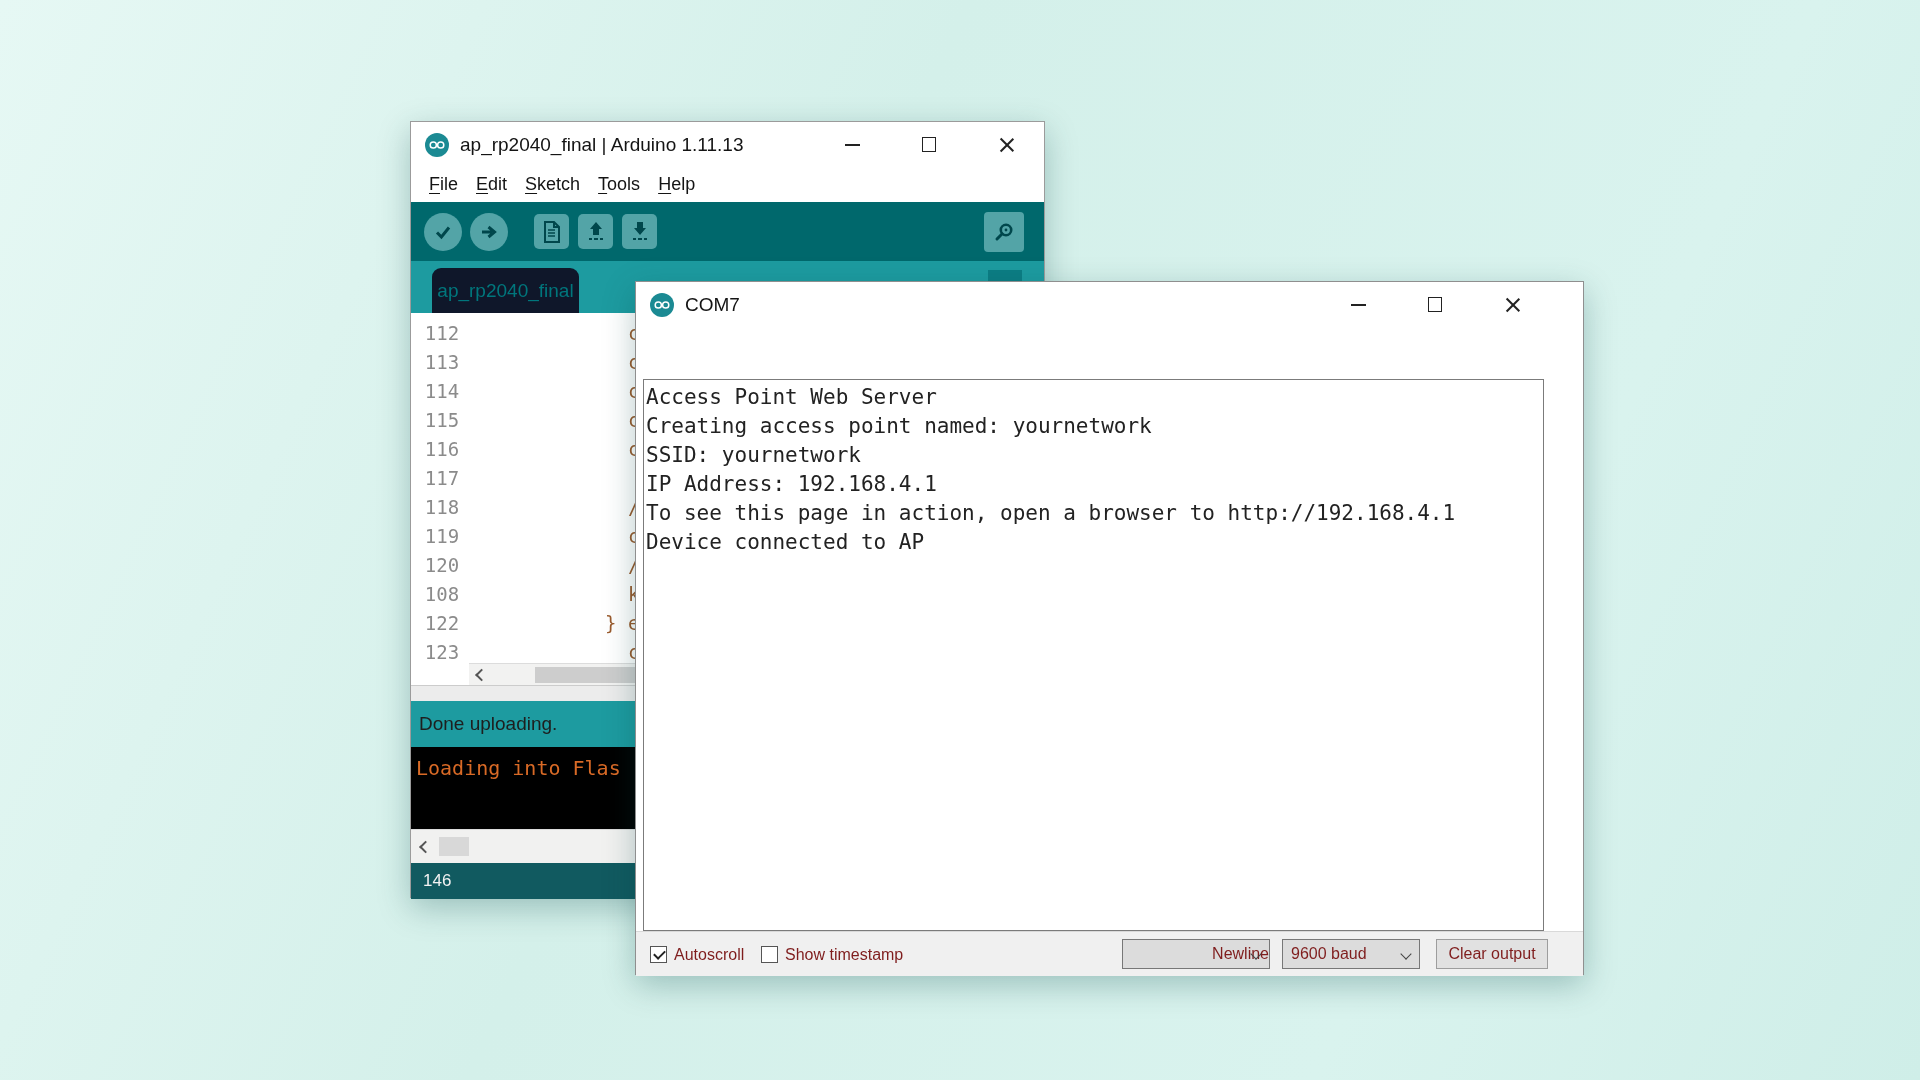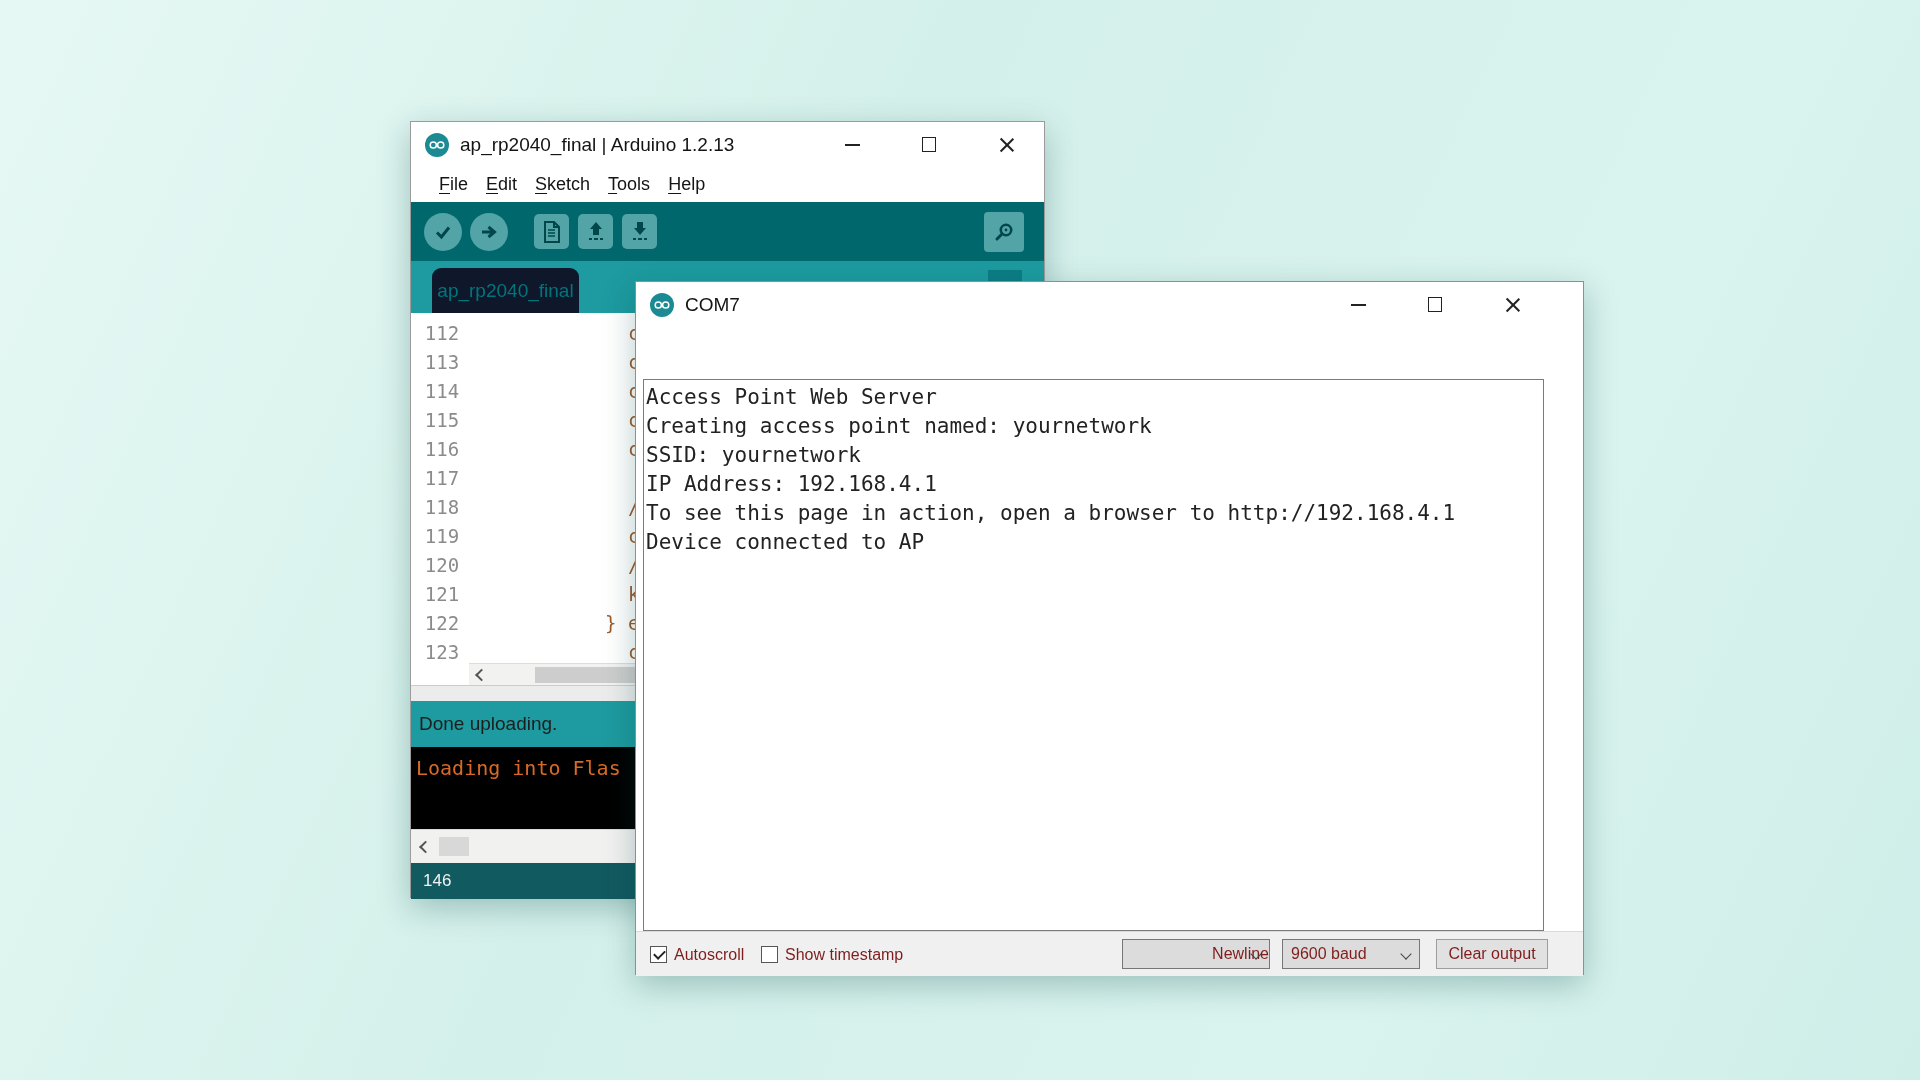--- a/index.html
+++ b/index.html
@@ -21,21 +21,21 @@
   .winctl { position:absolute; top:0; width:44px; height:45px; display:flex;
             align-items:center; justify-content:center; cursor:default; }
   .glyph-min { width:15px; height:2px; background:#222; }
   .glyph-max { width:14px; height:15px; border:1.6px solid #222; }
   .glyph-close { position:relative; width:16px; height:16px; }
   .glyph-close::before,.glyph-close::after { content:""; position:absolute; left:7px; top:-1px;
             width:1.8px; height:18px; background:#222; }
   .glyph-close::before { transform:rotate(45deg); }
   .glyph-close::after  { transform:rotate(-45deg); }
 
-  .menubar { height:35px; display:flex; align-items:center; padding-left:20px; gap:2px;
+  .menubar { height:35px; display:flex; align-items:center; padding-left:10px; gap:2px;
              background:#fff; font-size:18px; color:#141414; }
   .menu-item { padding:3px 8px; }
   u { text-decoration:underline; text-underline-offset:3px; }
 
   .toolbar { position:relative; height:59px; background:#00686c; display:flex;
              align-items:center; padding-left:13px; }
   .tb-round { width:38px; height:38px; border-radius:50%; background:#53a4a7;
               display:flex; align-items:center; justify-content:center; margin-right:8px; color:#00474c; }
   .tb-square { width:35px; height:35px; border-radius:5px; background:#53a4a7;
                display:flex; align-items:center; justify-content:center; margin-right:9px; color:#00474c; }
@@ -108,21 +108,21 @@
 
   <div class="window ide">
 
     <div class="titlebar">
       <span class="app-logo">
         <svg width="16" height="10" viewBox="0 0 16 10">
           <circle cx="4.3" cy="5" r="3.1" fill="none" stroke="#ffffff" stroke-width="1.5"></circle>
           <circle cx="11.7" cy="5" r="3.1" fill="none" stroke="#ffffff" stroke-width="1.5"></circle>
         </svg>
       </span>
-      <span class="title-text">ap_rp2040_final | Arduino 1.2.13</span>
+      <span class="title-text">ap_rp2040_final | Arduino 1.11.13</span>
       <span class="winctl" style="left:419px;">
           <span class="glyph-min"></span>
         </span>
       <span class="winctl" style="left:496px;">
           <span class="glyph-max"></span>
         </span>
       <span class="winctl" style="left:574px;">
           <span class="glyph-close"></span>
         </span>
     </div>
@@ -210,21 +210,21 @@
         </div>
       <div class="eline">
           <span class="lnum">119</span>
           <span class="lcode">  c</span>
         </div>
       <div class="eline">
           <span class="lnum">120</span>
           <span class="lcode">  /</span>
         </div>
       <div class="eline">
-          <span class="lnum">121</span>
+          <span class="lnum">108</span>
           <span class="lcode">  k</span>
         </div>
       <div class="eline">
           <span class="lnum">122</span>
           <span class="lcode">} e</span>
         </div>
       <div class="eline">
           <span class="lnum">123</span>
           <span class="lcode">  c</span>
         </div>

